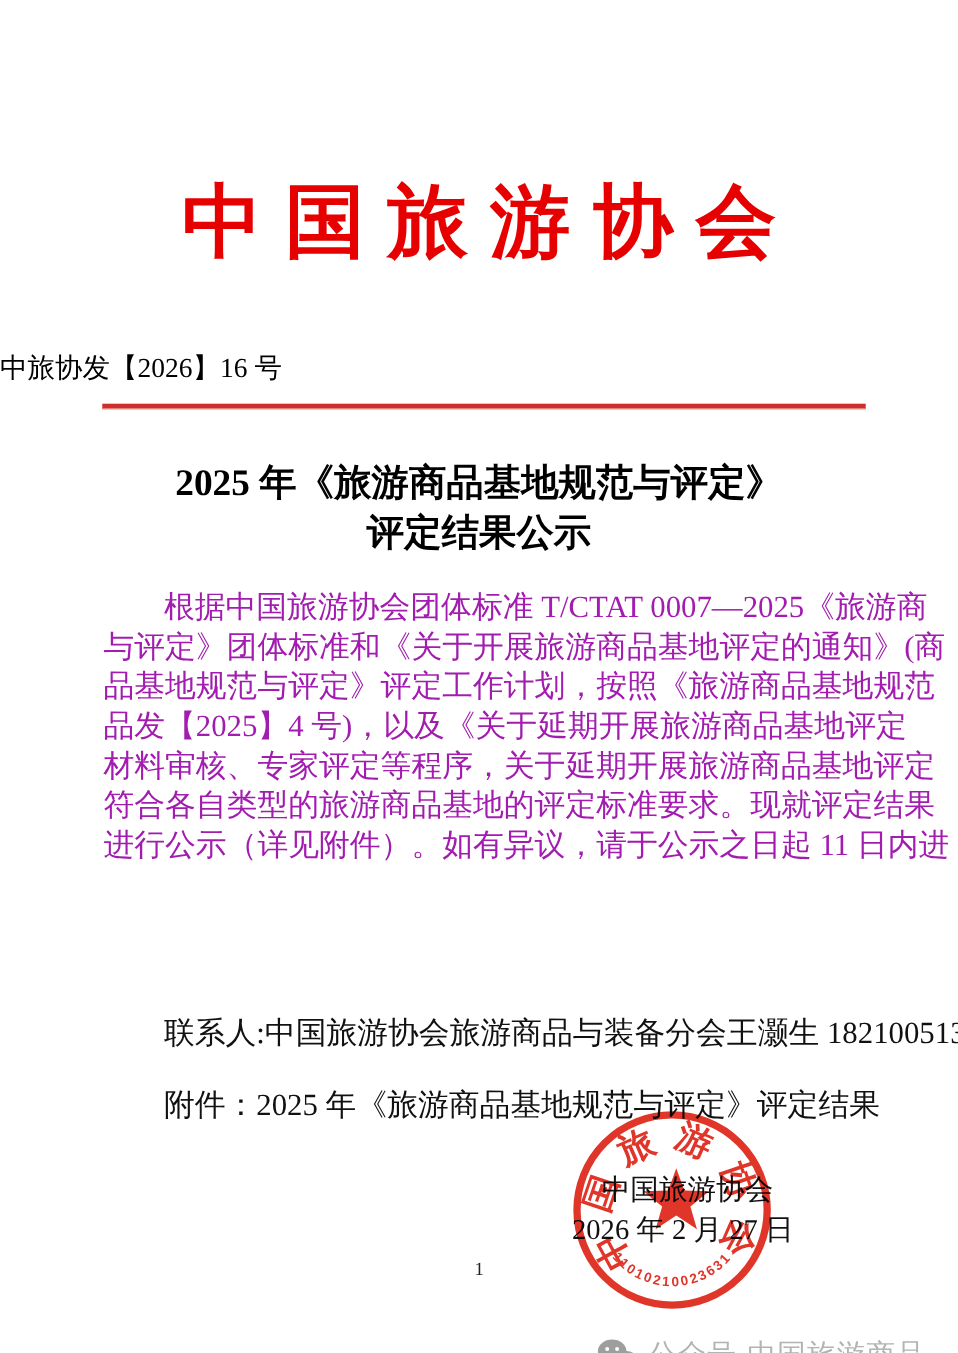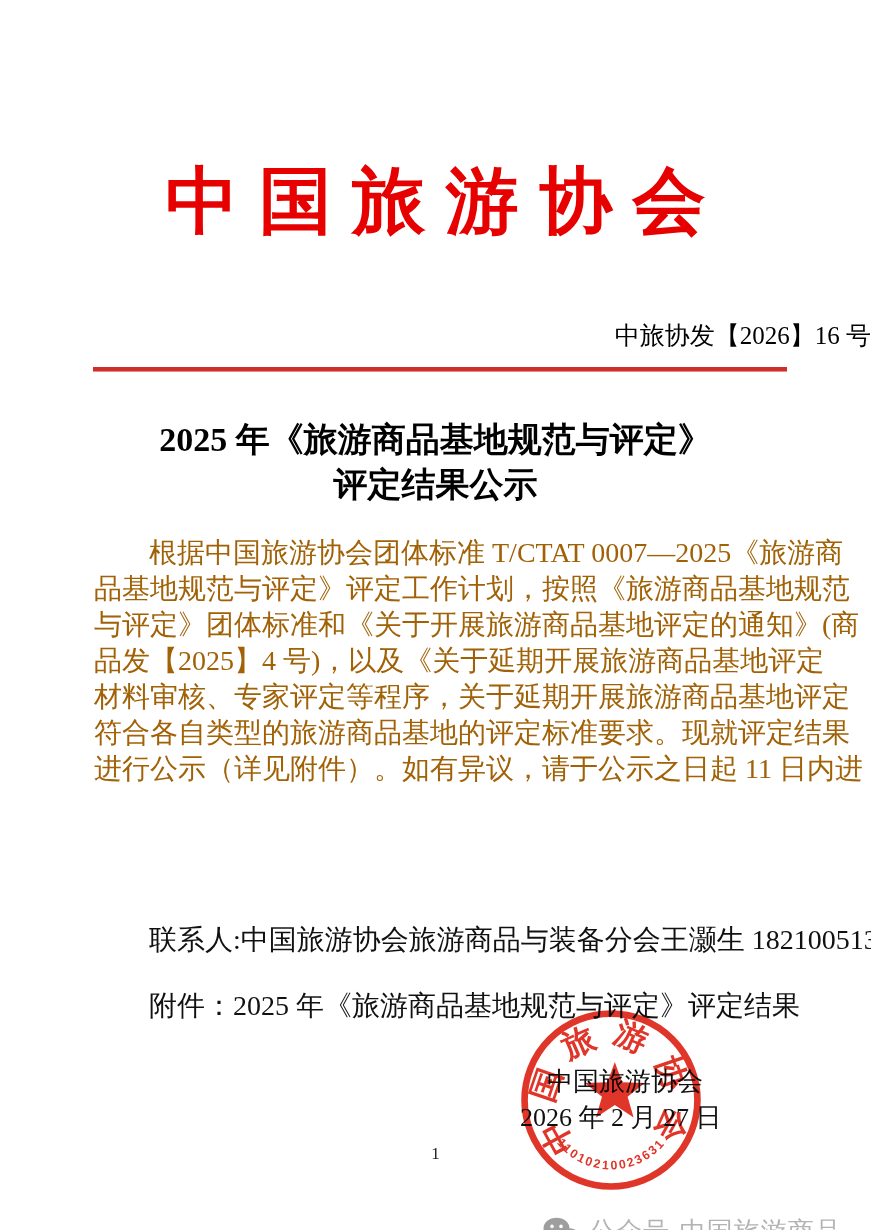--- a/index.html
+++ b/index.html
@@ -7,34 +7,34 @@
     position:relative;width:871px;height:1230px;background:#ffffff;overflow:hidden;
     font-family:"Liberation Serif","DejaVu Serif",serif;color:#141414;
   }
   .abs{position:absolute;}
   .org-header{
     top:152px;left:0;right:0;text-align:center;
     font-size:73px;font-weight:bold;color:#e60000;
     letter-spacing:0.28em;text-indent:0.28em;line-height:100px;white-space:nowrap;
   }
   .doc-number{
-    top:318px;left:0;right:0;text-align:right;
+    top:318px;left:0;right:0;text-align:left;
     font-size:25px;line-height:36px;color:#000;
   }
   .red-rule{
     top:367px;left:93px;width:694px;height:4px;background:#cf2f2a;
     border-bottom:1px solid #e88b85;
   }
   .doc-title{
     top:417px;left:0;right:0;text-align:center;
     font-size:34px;font-weight:bold;line-height:45px;color:#000;
   }
   .body-block{
     top:535px;left:94px;width:694px;
-    font-size:28px;line-height:36px;color:#a16207;
+    font-size:28px;line-height:36px;color:#a21caf;
   }
   .body-line{text-align:justify;text-align-last:justify;white-space:nowrap;}
   .body-line.first{text-indent:55px;}
   .body-line.last{text-align:left;text-align-last:left;}
   .contact-line{
     top:922px;left:94px;width:694px;font-size:28px;line-height:36px;
     text-indent:55px;white-space:nowrap;color:#111;
   }
   .attachment-line{
     top:988px;left:94px;width:694px;font-size:28px;line-height:36px;
@@ -67,22 +67,22 @@
 
   <div class="abs red-rule"></div>
 
   <div class="abs doc-title">
     <div>2025 年《旅游商品基地规范与评定》</div>
     <div>评定结果公示</div>
   </div>
 
   <div class="abs body-block">
     <div class="body-line first">根据中国旅游协会团体标准 T/CTAT 0007—2025《旅游商</div>
+    <div class="body-line">与评定》团体标准和《关于开展旅游商品基地评定的通知》(商</div>
     <div class="body-line">品基地规范与评定》评定工作计划，按照《旅游商品基地规范</div>
-    <div class="body-line">与评定》团体标准和《关于开展旅游商品基地评定的通知》(商</div>
     <div class="body-line">品发【2025】4 号)，以及《关于延期开展旅游商品基地评定</div>
     <div class="body-line">材料审核、专家评定等程序，关于延期开展旅游商品基地评定</div>
     <div class="body-line">符合各自类型的旅游商品基地的评定标准要求。现就评定结果</div>
     <div class="body-line">进行公示（详见附件）。如有异议，请于公示之日起 11 日内进</div>
   </div>
 
   <div class="abs contact-line">联系人:中国旅游协会旅游商品与装备分会王灏生 18210051385</div>
 
   <div class="abs attachment-line">附件：2025 年《旅游商品基地规范与评定》评定结果</div>
 

